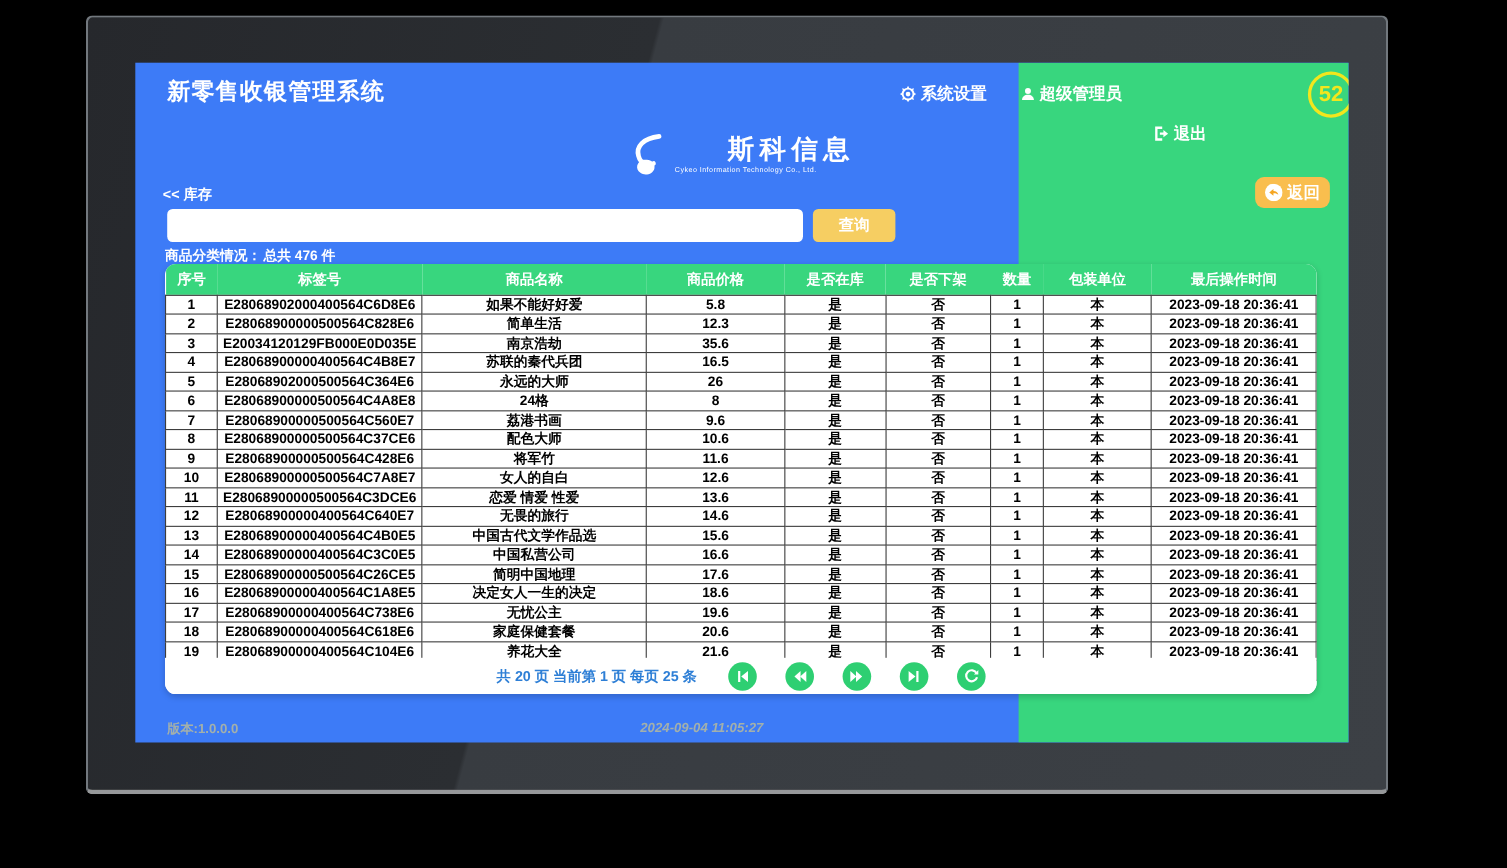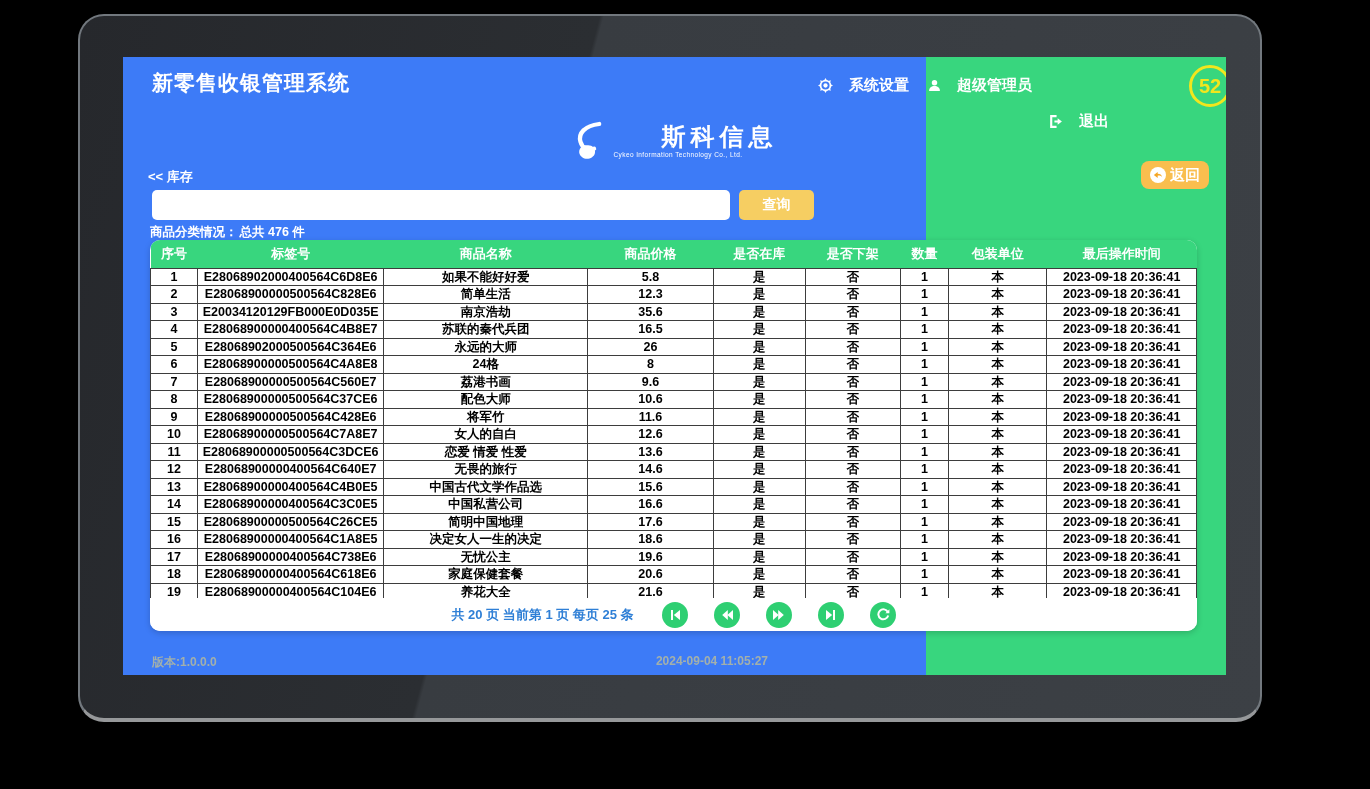--- a/index.html
+++ b/index.html
@@ -3,30 +3,30 @@
 <meta charset="utf-8">
 <style>
   * { margin:0; padding:0; box-sizing:border-box; }
   html,body { background:#000; }
   body { font-family:"Liberation Sans","DejaVu Sans",sans-serif; }
   .stage { position:relative; width:1370px; height:789px; background:#000; overflow:hidden; }
 
   
   .device {
     position:absolute; left:78px; top:14px; width:1184px; height:708px;
-    border-radius:26px;
+    border-radius:6px;
     background:linear-gradient(105deg,#26282c 0%,#2b2e32 38%,#383c41 38.3%,#3c4045 100%);
     border:2px solid #72787e; border-bottom:4px solid #96989a;
   }
   .screen { position:absolute; left:43px; top:41px; width:1103px; height:618px; background:#3d7bf7; overflow:hidden; }
   .green-panel { position:absolute; right:0; top:0; width:300px; height:618px; background:#38d67e; }
 
   
   .app-title { position:absolute; left:29px; top:12px; color:#fff; font-size:21px; font-weight:bold; letter-spacing:1px; }
-  .menu-item { position:absolute; top:19px; display:flex; align-items:center; gap:16px; color:#fff; font-size:15px; font-weight:bold; cursor:pointer; }
+  .menu-item { position:absolute; top:19px; display:flex; align-items:center; gap:4px; color:#fff; font-size:15px; font-weight:bold; cursor:pointer; }
   .mi-settings { left:695px; } .mi-admin { left:805px; } .mi-logout { left:925px;margin-top:36px; }
   .badge { position:absolute; left:1066px; top:8px; width:42px; height:42px; border-radius:50%;
     border:3px solid #f2e61d; color:#f2e61d; font-size:20px; font-weight:bold;
     display:flex; align-items:center; justify-content:center; }
 
   
   .logo { position:absolute; left:0; top:63px; width:1103px; display:flex; justify-content:center; }
   .logo-inner { display:flex; align-items:center; gap:8px; }
   .logo-text { display:flex; flex-direction:column; }
   .logo-name { color:#fff; font-size:24px; font-weight:bold; letter-spacing:5px; line-height:1.1;margin-left:48px; }
@@ -52,21 +52,21 @@
 
   
   .pagebar { position:absolute; left:0; right:0; bottom:0; height:33px; background:#fff;
     display:flex; align-items:center; justify-content:center; gap:26px; }
   .pageinfo { color:#2e7fd6; font-size:13px; font-weight:bold; margin-right:2px; }
   .pgbtn { width:26px; height:26px; border-radius:50%; border:none; background:#2ecf72;
     display:flex; align-items:center; justify-content:center; cursor:pointer; padding:0; }
 
   
   .footer-version { position:absolute; left:29px; top:597px; color:#a3b0ab; font-size:12px; font-weight:bold; }
-  .footer-time { position:absolute; left:385px; top:597px; width:260px; text-align:right; color:#a3b0ab; font-size:12px; font-weight:bold; }
+  .footer-time { position:absolute; left:385px; top:597px; width:260px; text-align:center; color:#a3b0ab; font-size:12px; font-weight:bold;font-style:italic; }
 </style>
 </head>
 <body>
 
 <div class="stage">
   <div class="device">
     <div class="screen">
       <div class="green-panel"></div>
 
       <div class="app-title">新零售收银管理系统</div>

